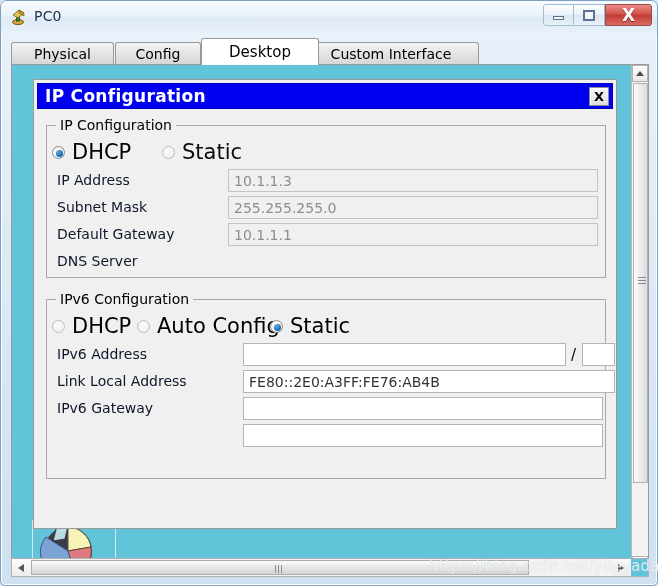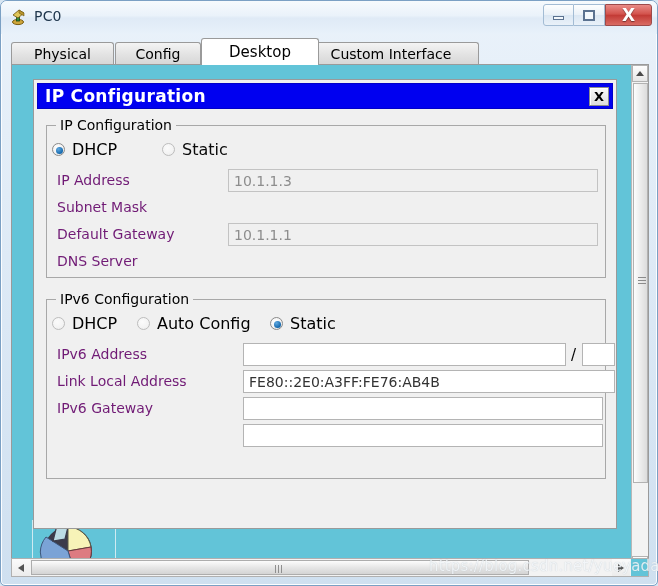--- a/index.html
+++ b/index.html
@@ -167,41 +167,41 @@
   
   .group {
     position: absolute; border: 1px solid #a8a8a8; background: transparent;
   }
   .group-label {
     position: absolute; top: -9px; left: 9px; background: #f0f0f0;
     padding: 0 4px; font-size: 14px; color: #000;
   }
 
   .row { position: absolute; height: 24px; }
-  .flabel { position:absolute; font-size:14px; color:#701a75; white-space:nowrap; top:3px;text-align:center; }
+  .flabel { position:absolute; font-size:14px; color:#0f172a; white-space:nowrap; top:3px;text-align:center; }
   .field {
     position: absolute; height: 23px; border: 1px solid #b4b4b4;
     background: #ffffff; font-size: 14px; color: #333; padding: 0 5px;
     display: flex; align-items: center; white-space: nowrap;
   }
   .field.disabled { background: #f0f0f0; color: #8d8d8d; border-color:#c3c3c3; }
 
   
   .radio-wrap { position:absolute; display:flex; align-items:center; }
   .radio {
     width: 13px; height: 13px; border-radius: 50%;
     background: radial-gradient(circle at 40% 35%, #ffffff 0%, #f2f2f2 55%, #dcdcdc 100%);
     border: 1px solid #8a8a8a; position: relative; flex: 0 0 auto;
   }
   .radio.dim { border-color:#bdbdbd; background: radial-gradient(circle at 40% 35%, #fbfbfb 0%, #f3f3f3 60%, #e8e8e8 100%); }
   .radio.on::after {
     content:''; position:absolute; left:3px; top:3px; width:7px; height:7px;
     border-radius:50%; background: radial-gradient(circle at 35% 30%, #5ea8e0, #0b5fa5 80%);
   }
-  .radio-label { font-size:16px; color:#000; margin-left:7px; white-space:nowrap; }
+  .radio-label { font-size:21px; color:#000; margin-left:7px; white-space:nowrap; }
   .radio-label.dim { color:#0a0a0a; }
 
   .slash { position:absolute; font-size:15px; color:#000; font-weight:500; }
 
   .watermark {
     position: absolute; font-size: 15px; color: #f2f6f9;
     opacity: .85; white-space: nowrap; letter-spacing: .2px;
     text-shadow: 0 0 1px rgba(120,140,150,.5);
   }
 </style>
@@ -293,20 +293,21 @@
               <span class="radio dim"></span>
               <span class="radio-label dim">Static</span>
             </div>
 
             <div class="row" style="left:0; top:43px; width:100%;">
               <span class="flabel" style="left:10px;">IP Address</span>
               <span class="field disabled" style="left:181px; width:370px;">10.1.1.3</span>
             </div>
             <div class="row" style="left:0; top:70px; width:100%;">
               <span class="flabel" style="left:10px;">Subnet Mask</span>
+              <span class="field disabled" style="left:181px; width:370px;">255.255.255.0</span>
             </div>
             <div class="row" style="left:0; top:97px; width:100%;">
               <span class="flabel" style="left:10px;">Default Gateway</span>
               <span class="field disabled" style="left:181px; width:370px;">10.1.1.1</span>
             </div>
             <div class="row" style="left:0; top:124px; width:100%;">
               <span class="flabel" style="left:10px;">DNS Server</span>
             </div>
           </div>
 

